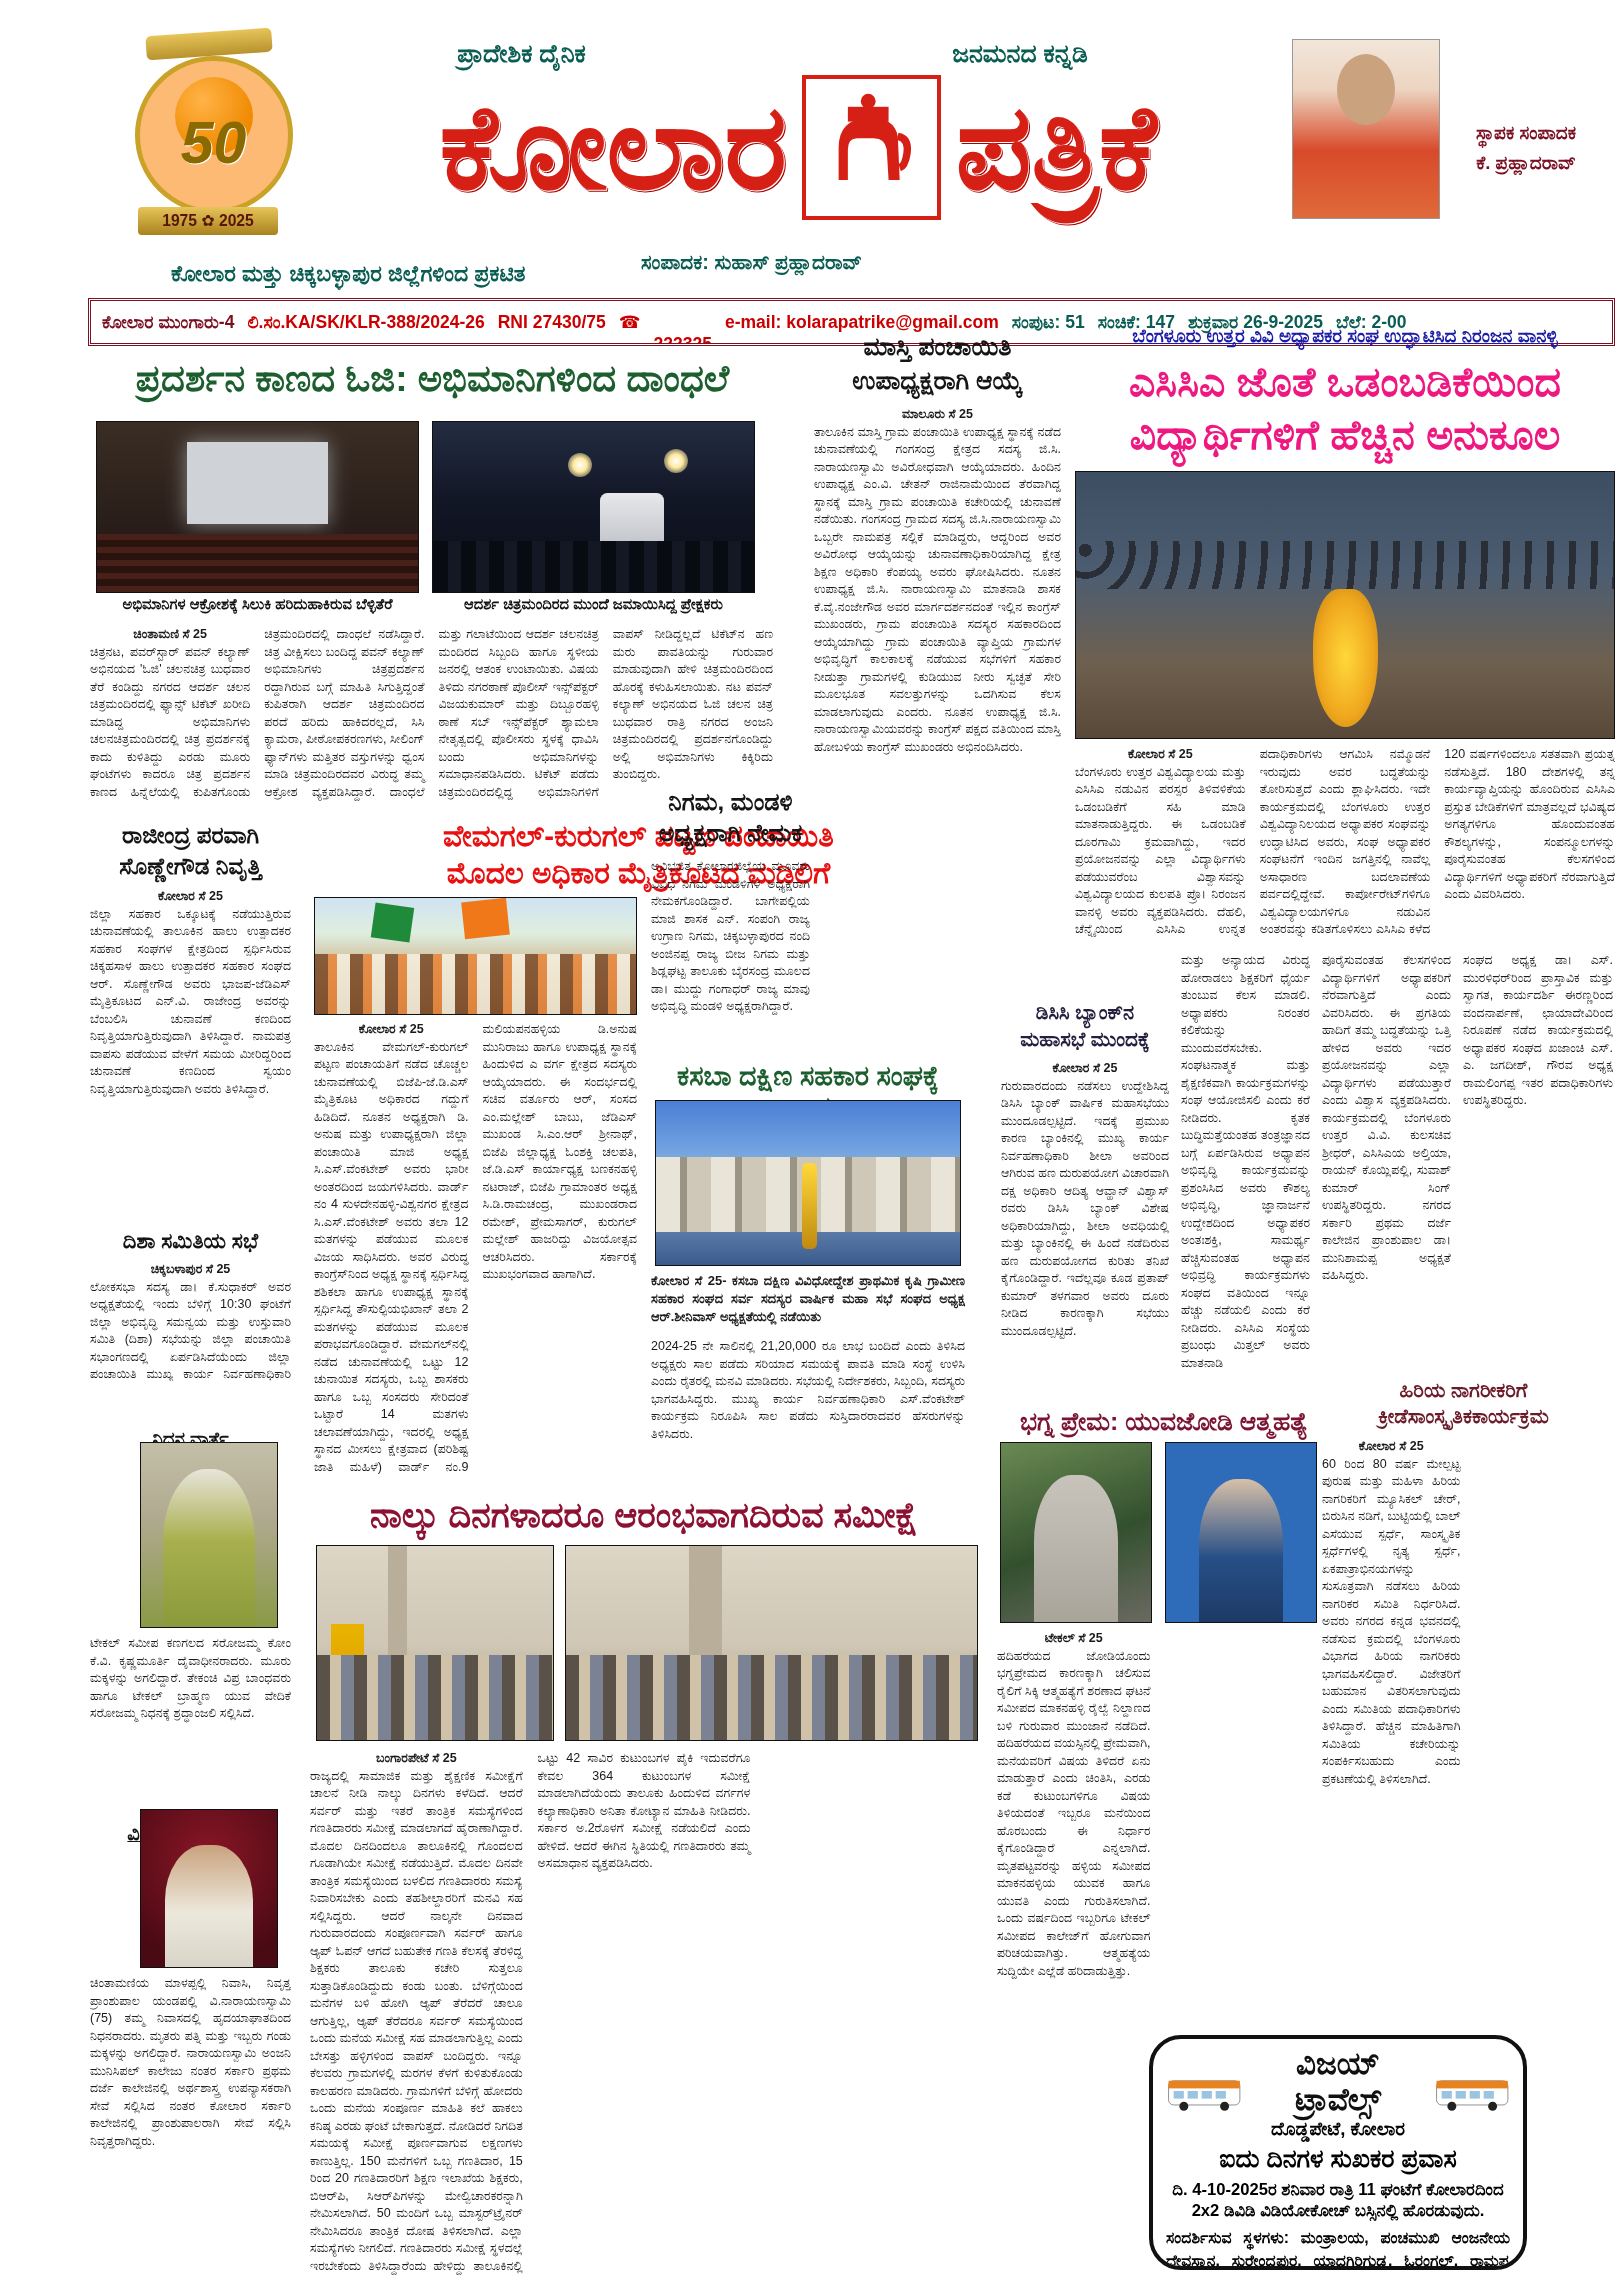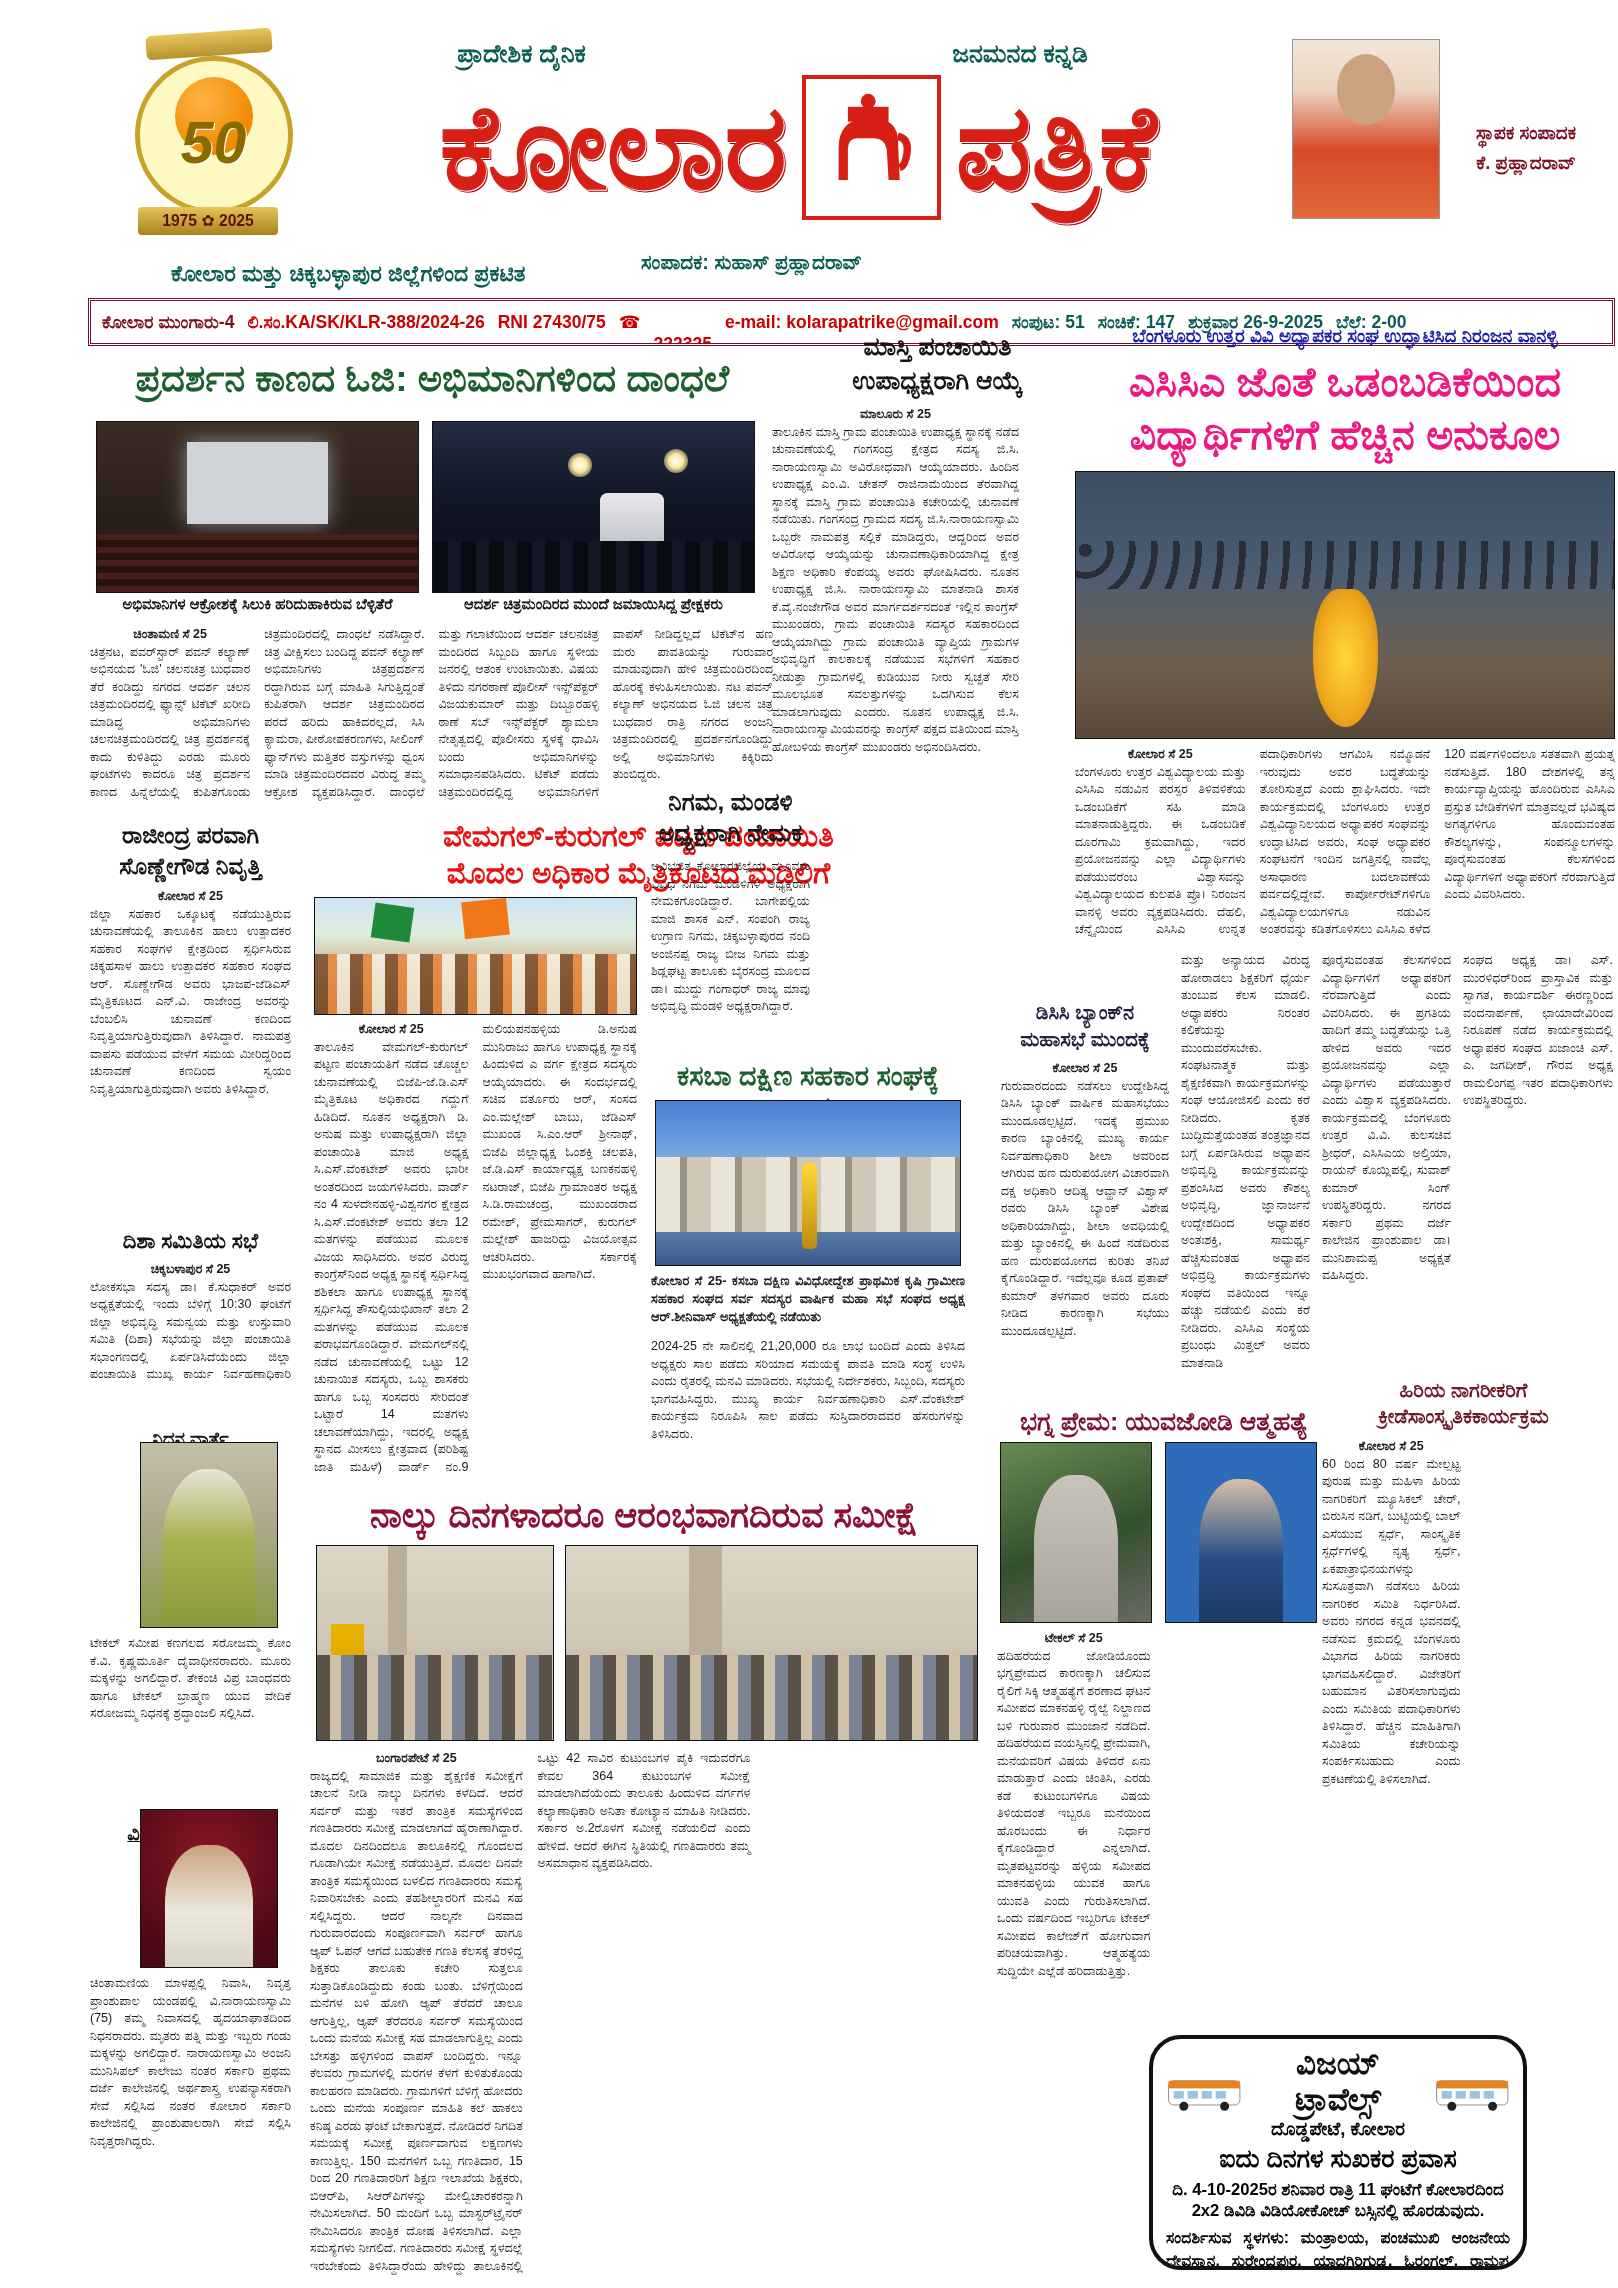--- a/index.html
+++ b/index.html
@@ -20,21 +20,21 @@
   .h-black{color:#151515;font-weight:bold;}
   .h-navy{color:#241f3f;font-weight:bold;}
   .strap{color:#1c1ca8;font-weight:bold;text-decoration:underline;}
   .teal{color:#0a5d52;font-weight:bold;}
   .u{text-decoration:underline;margin-top:44px;}
   
   .mast-title{color:#d62015;font-weight:bold;text-shadow:0.9px 0.9px 0 #fff,1.8px 1.8px 0 #a00;}
   .eleph-box{border:4.6px solid #d62015;background:#fff;display:flex;align-items:center;justify-content:center;}
   .infobar{border:3.7px double #7a1022;display:flex;align-items:center;gap:13px;padding:0 11px;box-sizing:border-box;font-weight:bold;font-size:17.5px;white-space:nowrap;overflow:hidden;}
   
-  .logo-circle{position:absolute;left:16.6px;top:29.5px;width:148px;height:148px;border-radius:50%;border:5.5px solid #c9a227;background:#fef9c3;overflow:hidden;}
+  .logo-circle{position:absolute;left:16.6px;top:29.5px;width:148px;height:148px;border-radius:50%;border:5.5px solid #c9a227;background:#fdba74;overflow:hidden;}
   .logo-orange{position:absolute;left:35px;top:16.6px;width:78px;height:78px;border-radius:50%;background:radial-gradient(circle at 35% 30%,#ffb347,#f08a00 70%);}
   .logo-50{position:absolute;left:0;top:48px;width:100%;text-align:center;font-size:59px;font-weight:bold;color:#8a6a00;font-style:italic;text-shadow:0.9px 0.9px 0 #fff;}
   .logo-ribbon-top{position:absolute;left:28px;top:5.5px;width:126px;height:24px;background:linear-gradient(180deg,#e7c55a,#b8922e);border-radius:5.5px;transform:rotate(-4deg);}
   .logo-banner{position:absolute;left:20px;top:181px;width:140px;height:28px;background:linear-gradient(180deg,#e7c55a,#a8821e);color:#5a1408;font-weight:bold;font-size:15.7px;text-align:center;line-height:28px;border-radius:3.7px;}
   
   .ph-cinema{background:linear-gradient(180deg,#3a2d24 0%,#2b1f1a 55%,#1c1310 100%);}
   .ph-cinema .screen{position:absolute;left:28%;top:12%;width:44%;height:48%;background:#cfd3d8;box-shadow:0 0 20px #888;}
   .ph-cinema .seats{position:absolute;left:0;bottom:0;width:100%;height:34%;background:repeating-linear-gradient(0deg,#47201a 0 6.5px,#2a120d 6.5px 13px);}
   .ph-night{background:linear-gradient(180deg,#232c42 0%,#121726 45%,#0a0d18 100%);}
   .ph-night .lamp1,.ph-night .lamp2{position:absolute;width:24px;height:24px;border-radius:50%;background:radial-gradient(circle,#fff,#ffe9a0 40%,rgba(255,233,160,0));}
@@ -198,21 +198,21 @@
     <div class="people"></div>
       <div class="lamp"></div>
   </div>
   <div class="abs body-txt" style="left:651px;top:1272px;width:314px;height:65px;font-size:13px;font-weight:bold;">ಕೋಲಾರ ಸೆ 25- ಕಸಬಾ ದಕ್ಷಿಣ ವಿವಿಧೋದ್ದೇಶ ಪ್ರಾಥಮಿಕ ಕೃಷಿ ಗ್ರಾಮೀಣ ಸಹಕಾರ ಸಂಘದ ಸರ್ವ ಸದಸ್ಯರ ವಾರ್ಷಿಕ ಮಹಾ ಸಭೆ ಸಂಘದ ಅಧ್ಯಕ್ಷ ಆರ್.ಶೀನಿವಾಸ್ ಅಧ್ಯಕ್ಷತೆಯಲ್ಲಿ ನಡೆಯಿತು</div>
   <div class="abs body-txt" style="left:651px;top:1338px;width:314px;height:151px;">2024-25 ನೇ ಸಾಲಿನಲ್ಲಿ 21,20,000 ರೂ ಲಾಭ ಬಂದಿದೆ ಎಂದು ತಿಳಿಸಿದ ಅಧ್ಯಕ್ಷರು ಸಾಲ ಪಡೆದು ಸರಿಯಾದ ಸಮಯಕ್ಕೆ ಪಾವತಿ ಮಾಡಿ ಸಂಸ್ಥೆ ಉಳಿಸಿ ಎಂದು ರೈತರಲ್ಲಿ ಮನವಿ ಮಾಡಿದರು. ಸಭೆಯಲ್ಲಿ ನಿರ್ದೇಶಕರು, ಸಿಬ್ಬಂದಿ, ಸದಸ್ಯರು ಭಾಗವಹಿಸಿದ್ದರು. ಮುಖ್ಯ ಕಾರ್ಯ ನಿರ್ವಹಣಾಧಿಕಾರಿ ಎಸ್.ವೆಂಕಟೇಶ್ ಕಾರ್ಯಕ್ರಮ ನಿರೂಪಿಸಿ ಸಾಲ ಪಡೆದು ಸುಸ್ತಿದಾರರಾದವರ ಹೆಸರುಗಳನ್ನು ತಿಳಿಸಿದರು.</div>
 
   <div class="abs h-black c" style="left:812px;top:330px;width:251px;font-size:25px;line-height:1.35;">
     <div>ಮಾಸ್ತಿ ಪಂಚಾಯಿತಿ</div>
     <div>ಉಪಾಧ್ಯಕ್ಷರಾಗಿ ಆಯ್ಕೆ</div>
   </div>
-  <div class="abs body-txt" style="left:772px;top:406px;width:247px;height:646px;">
+  <div class="abs body-txt" style="left:814px;top:406px;width:247px;height:646px;">
     <span class="dl">ಮಾಲೂರು ಸೆ 25</span>
     <span>ತಾಲೂಕಿನ ಮಾಸ್ತಿ ಗ್ರಾಮ ಪಂಚಾಯಿತಿ ಉಪಾಧ್ಯಕ್ಷ ಸ್ಥಾನಕ್ಕೆ ನಡೆದ ಚುನಾವಣೆಯಲ್ಲಿ ಗಂಗಸಂದ್ರ ಕ್ಷೇತ್ರದ ಸದಸ್ಯ ಜಿ.ಸಿ. ನಾರಾಯಣಸ್ವಾಮಿ ಅವಿರೋಧವಾಗಿ ಆಯ್ಕೆಯಾದರು. ಹಿಂದಿನ ಉಪಾಧ್ಯಕ್ಷ ಎಂ.ವಿ. ಚೇತನ್ ರಾಜಿನಾಮೆಯಿಂದ ತೆರವಾಗಿದ್ದ ಸ್ಥಾನಕ್ಕೆ ಮಾಸ್ತಿ ಗ್ರಾಮ ಪಂಚಾಯಿತಿ ಕಚೇರಿಯಲ್ಲಿ ಚುನಾವಣೆ ನಡೆಯಿತು. ಗಂಗಸಂದ್ರ ಗ್ರಾಮದ ಸದಸ್ಯ ಜಿ.ಸಿ.ನಾರಾಯಣಸ್ವಾಮಿ ಒಬ್ಬರೇ ನಾಮಪತ್ರ ಸಲ್ಲಿಕೆ ಮಾಡಿದ್ದರು, ಆದ್ದರಿಂದ ಅವರ ಅವಿರೋಧ ಆಯ್ಕೆಯನ್ನು ಚುನಾವಣಾಧಿಕಾರಿಯಾಗಿದ್ದ ಕ್ಷೇತ್ರ ಶಿಕ್ಷಣ ಅಧಿಕಾರಿ ಕೆಂಪಯ್ಯ ಅವರು ಘೋಷಿಸಿದರು. ನೂತನ ಉಪಾಧ್ಯಕ್ಷ ಜಿ.ಸಿ. ನಾರಾಯಣಸ್ವಾಮಿ ಮಾತನಾಡಿ ಶಾಸಕ ಕೆ.ವೈ.ನಂಜೇಗೌಡ ಅವರ ಮಾರ್ಗದರ್ಶನದಂತೆ ಇಲ್ಲಿನ ಕಾಂಗ್ರೆಸ್ ಮುಖಂಡರು, ಗ್ರಾಮ ಪಂಚಾಯಿತಿ ಸದಸ್ಯರ ಸಹಕಾರದಿಂದ ಆಯ್ಕೆಯಾಗಿದ್ದು ಗ್ರಾಮ ಪಂಚಾಯಿತಿ ವ್ಯಾಪ್ತಿಯ ಗ್ರಾಮಗಳ ಅಭಿವೃದ್ಧಿಗೆ ಕಾಲಕಾಲಕ್ಕೆ ನಡೆಯುವ ಸಭೆಗಳಿಗೆ ಸಹಕಾರ ನೀಡುತ್ತಾ ಗ್ರಾಮಗಳಲ್ಲಿ ಕುಡಿಯುವ ನೀರು ಸ್ವಚ್ಛತೆ ಸೇರಿ ಮೂಲಭೂತ ಸವಲತ್ತುಗಳನ್ನು ಒದಗಿಸುವ ಕೆಲಸ ಮಾಡಲಾಗುವುದು ಎಂದರು. ನೂತನ ಉಪಾಧ್ಯಕ್ಷ ಜಿ.ಸಿ. ನಾರಾಯಣಸ್ವಾಮಿಯವರನ್ನು ಕಾಂಗ್ರೆಸ್ ಪಕ್ಷದ ವತಿಯಿಂದ ಮಾಸ್ತಿ ಹೋಬಳಿಯ ಕಾಂಗ್ರೆಸ್ ಮುಖಂಡರು ಅಭಿನಂದಿಸಿದರು.</span>
   </div>
 
   <div class="abs strap c" style="left:1075px;top:325px;width:540px;font-size:18.5px;">ಬೆಂಗಳೂರು ಉತ್ತರ ವಿವಿ ಅಧ್ಯಾಪಕರ ಸಂಘ ಉದ್ಘಾಟಿಸಿದ ನಿರಂಜನ ವಾನಳ್ಳಿ</div>
   <div class="abs h-pink c" style="left:1075px;top:356px;width:540px;font-size:41px;line-height:1.3;">
     <div>ಎಸಿಸಿಎ ಜೊತೆ ಒಡಂಬಡಿಕೆಯಿಂದ</div>
     <div>ವಿದ್ಯಾರ್ಥಿಗಳಿಗೆ ಹೆಚ್ಚಿನ ಅನುಕೂಲ</div>
   </div>
   <div class="photo ph-group" style="left:1075px;top:471px;width:540px;height:268px;">

